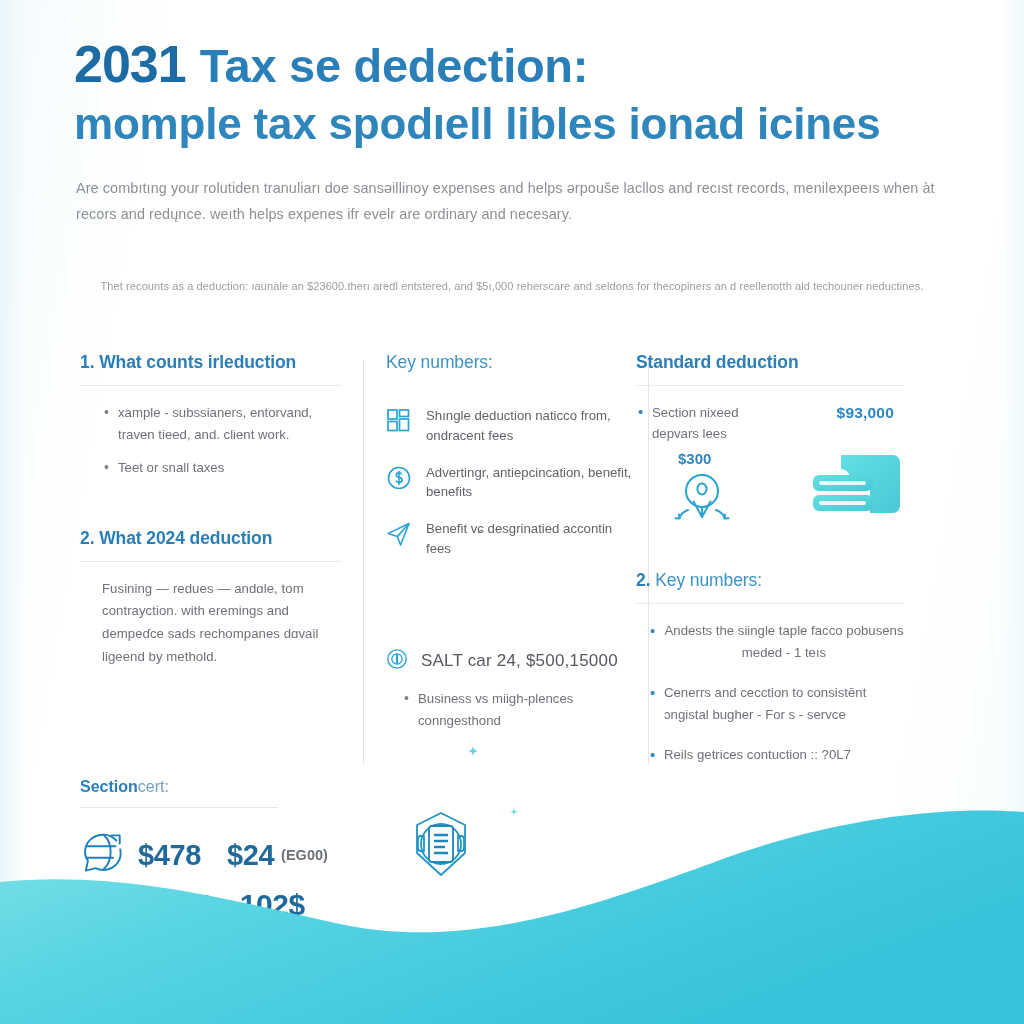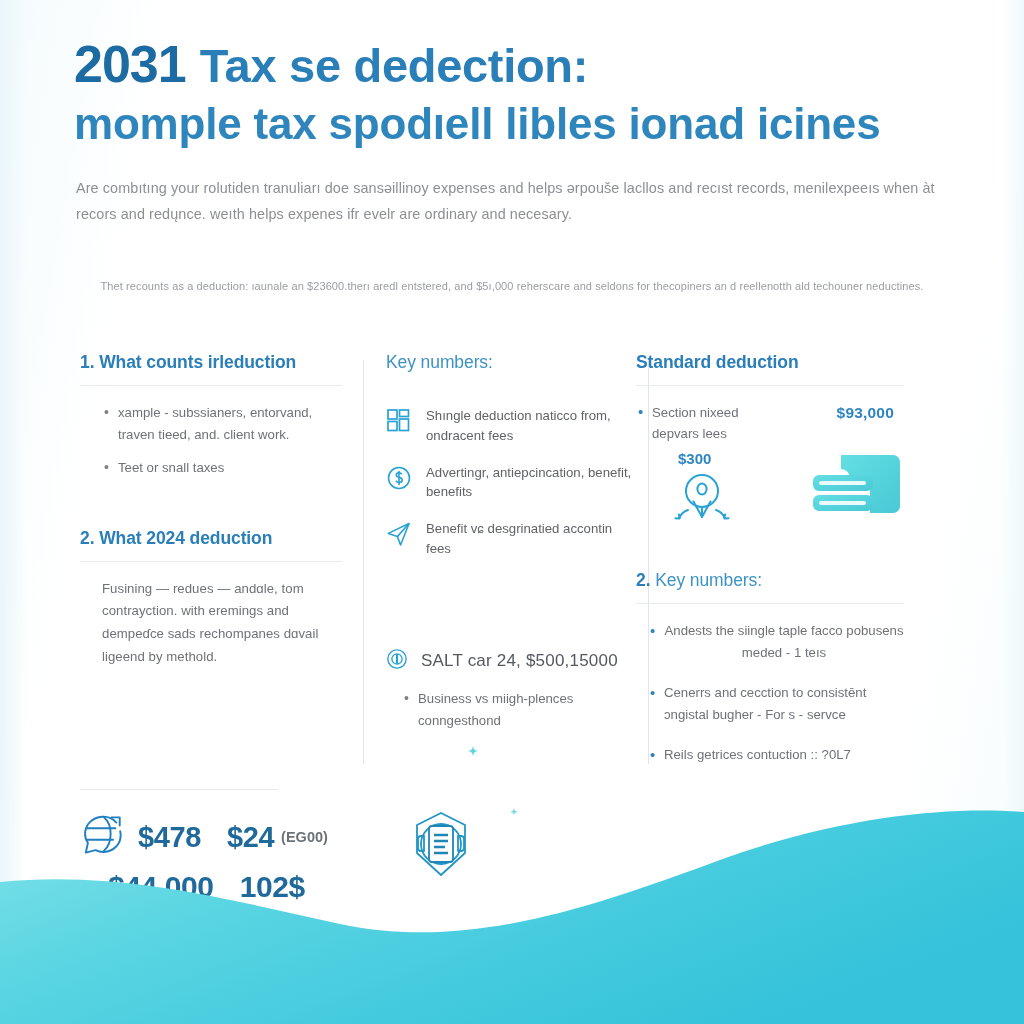--- a/index.html
+++ b/index.html
@@ -445,20 +445,23 @@
     </div>
   </div>
 
   <span class="sparkle-mid">
     <svg width="22" height="22" viewBox="0 0 24 24" fill="#5fd3dd">
       <path d="M12 1.5c.7 4.6 1.4 5.3 6 6-4.6.7-5.3 1.4-6 6-.7-4.6-1.4-5.3-6-6 4.6-.7 5.3-1.4 6-6z"></path>
     </svg>
   </span>
 
   <div class="bottom">
+    <div class="bottom-head">
+      <b>Section</b><span class="soft">cert:</span>
+    </div>
     <div class="bottom-rule"></div>
 
     <div class="stat-row">
       <span class="stat-ico">
         <svg width="46" height="42" viewBox="0 0 48 44" fill="none" stroke="#1f7fc0" stroke-width="2" stroke-linecap="round" stroke-linejoin="round">
           <path d="M38 9c-3.6-4.2-9-6.6-14.8-6.2C13 3.4 5.5 11 5.2 20.4c-.1 3.6 1 7 3 9.7L6 40.5l10.2-2.6c2.6 1.3 5.6 2 8.7 1.9 10-.3 17.8-8.3 17.6-17.9 0-1.3-.2-2.6-.5-3.9"></path>
           <path d="M25 3.5c4.5 3.8 7 9.4 7 17.5s-2.5 13.6-7 17.5"></path>
           <path d="M7 15h30M7.5 27h27"></path>
           <path d="M33 3.5 41.5 3.5 41.5 12"></path>
         </svg>

